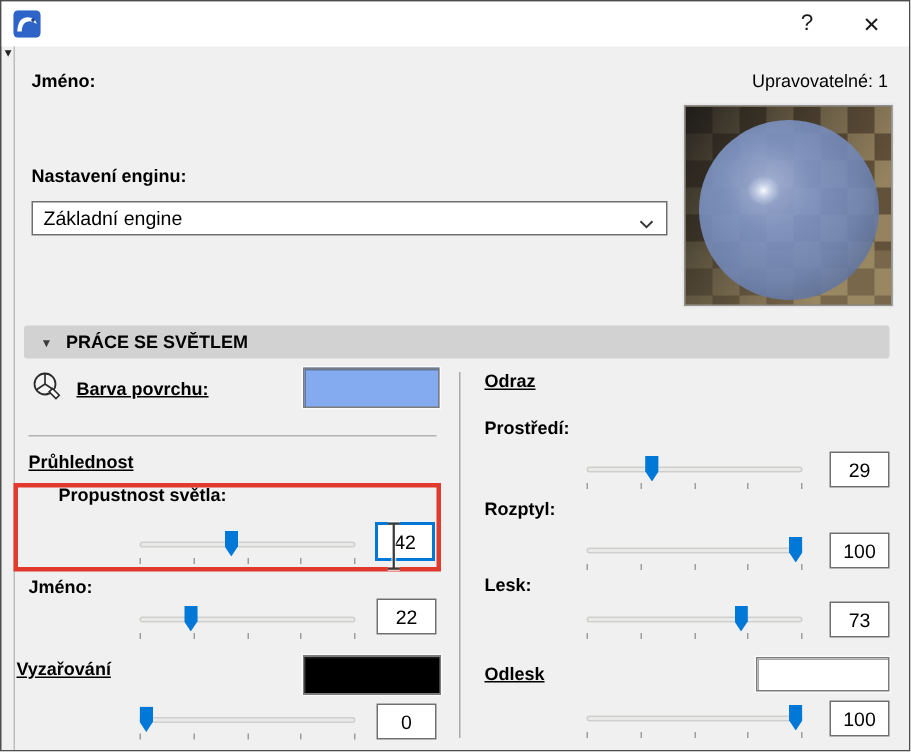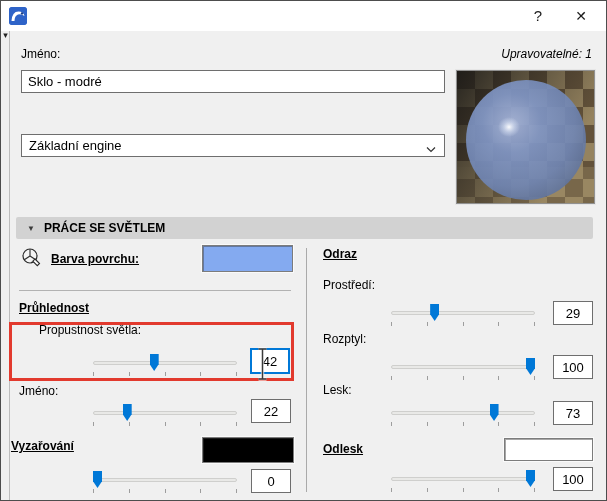--- a/index.html
+++ b/index.html
@@ -18,26 +18,26 @@
   .tb-btn { position:absolute; top:0; width:34px; height:30px; text-align:center; line-height:30px;
             font-size:15px; color:#1a1a1a; cursor:default; }
   #help-btn  { left:520px; }
   #close-btn { left:563px; font-size:14px; }
 
   
   #left-edge-line { position:absolute; left:8px; top:30px; bottom:0; width:1px; background:#bdbdbd; }
   #panel-collapse { position:absolute; left:0px; top:29px; width:9px; height:10px; font-size:9px;
                     line-height:10px; color:#222; text-align:center; }
 
-  .label { position:absolute; font-size:12px; white-space:nowrap; }
+  .label { position:absolute; font-size:12px; white-space:nowrap;font-weight:bold; }
   .bold  { font-weight:bold;text-decoration:underline; }
 
   
   #name-label { left:20px; top:46px; }
-  #editable-label { position:absolute; right:14px; top:46px; font-size:12px;font-style:italic; }
+  #editable-label { position:absolute; right:14px; top:46px; font-size:12px; }
   #name-input { position:absolute; left:20px; top:69px; width:424px; height:23px;
                 background:#fff; border:1px solid #6e6e6e; font:13px "Liberation Sans",sans-serif;
                 padding:0 6px; color:#000; }
   #engine-label { left:20px; top:109px; }
   #engine-select { position:absolute; left:20px; top:133px; width:424px; height:23px;
                    background:#fff; border:1px solid #6e6e6e; }
   #engine-value { position:absolute; left:7px; top:0; line-height:21px; font-size:13px; }
   #engine-chevron { position:absolute; right:8px; top:7px; }
 
   
@@ -126,22 +126,22 @@
     </div>
     <div id="help-btn" class="tb-btn">?</div>
     <div id="close-btn" class="tb-btn">✕</div>
   </div>
 
   <div id="left-edge-line"></div>
   <div id="panel-collapse">▾</div>
 
   <div id="name-label" class="label">Jméno:</div>
   <div id="editable-label">Upravovatelné: 1</div>
-  <input id="name-input" value="Sklo - modré" style="">
-
+
+  <div id="engine-label" class="label">Nastavení enginu:</div>
   <div id="engine-select">
     <span id="engine-value">Základní engine</span>
     <span id="engine-chevron">
       <svg width="10" height="7" viewBox="0 0 10 7">
           <path d="M1,1.5 L5,5.5 L9,1.5" stroke="#333" stroke-width="1.2" fill="none"></path>
         </svg>
     </span>
   </div>
 
   <div id="preview">

